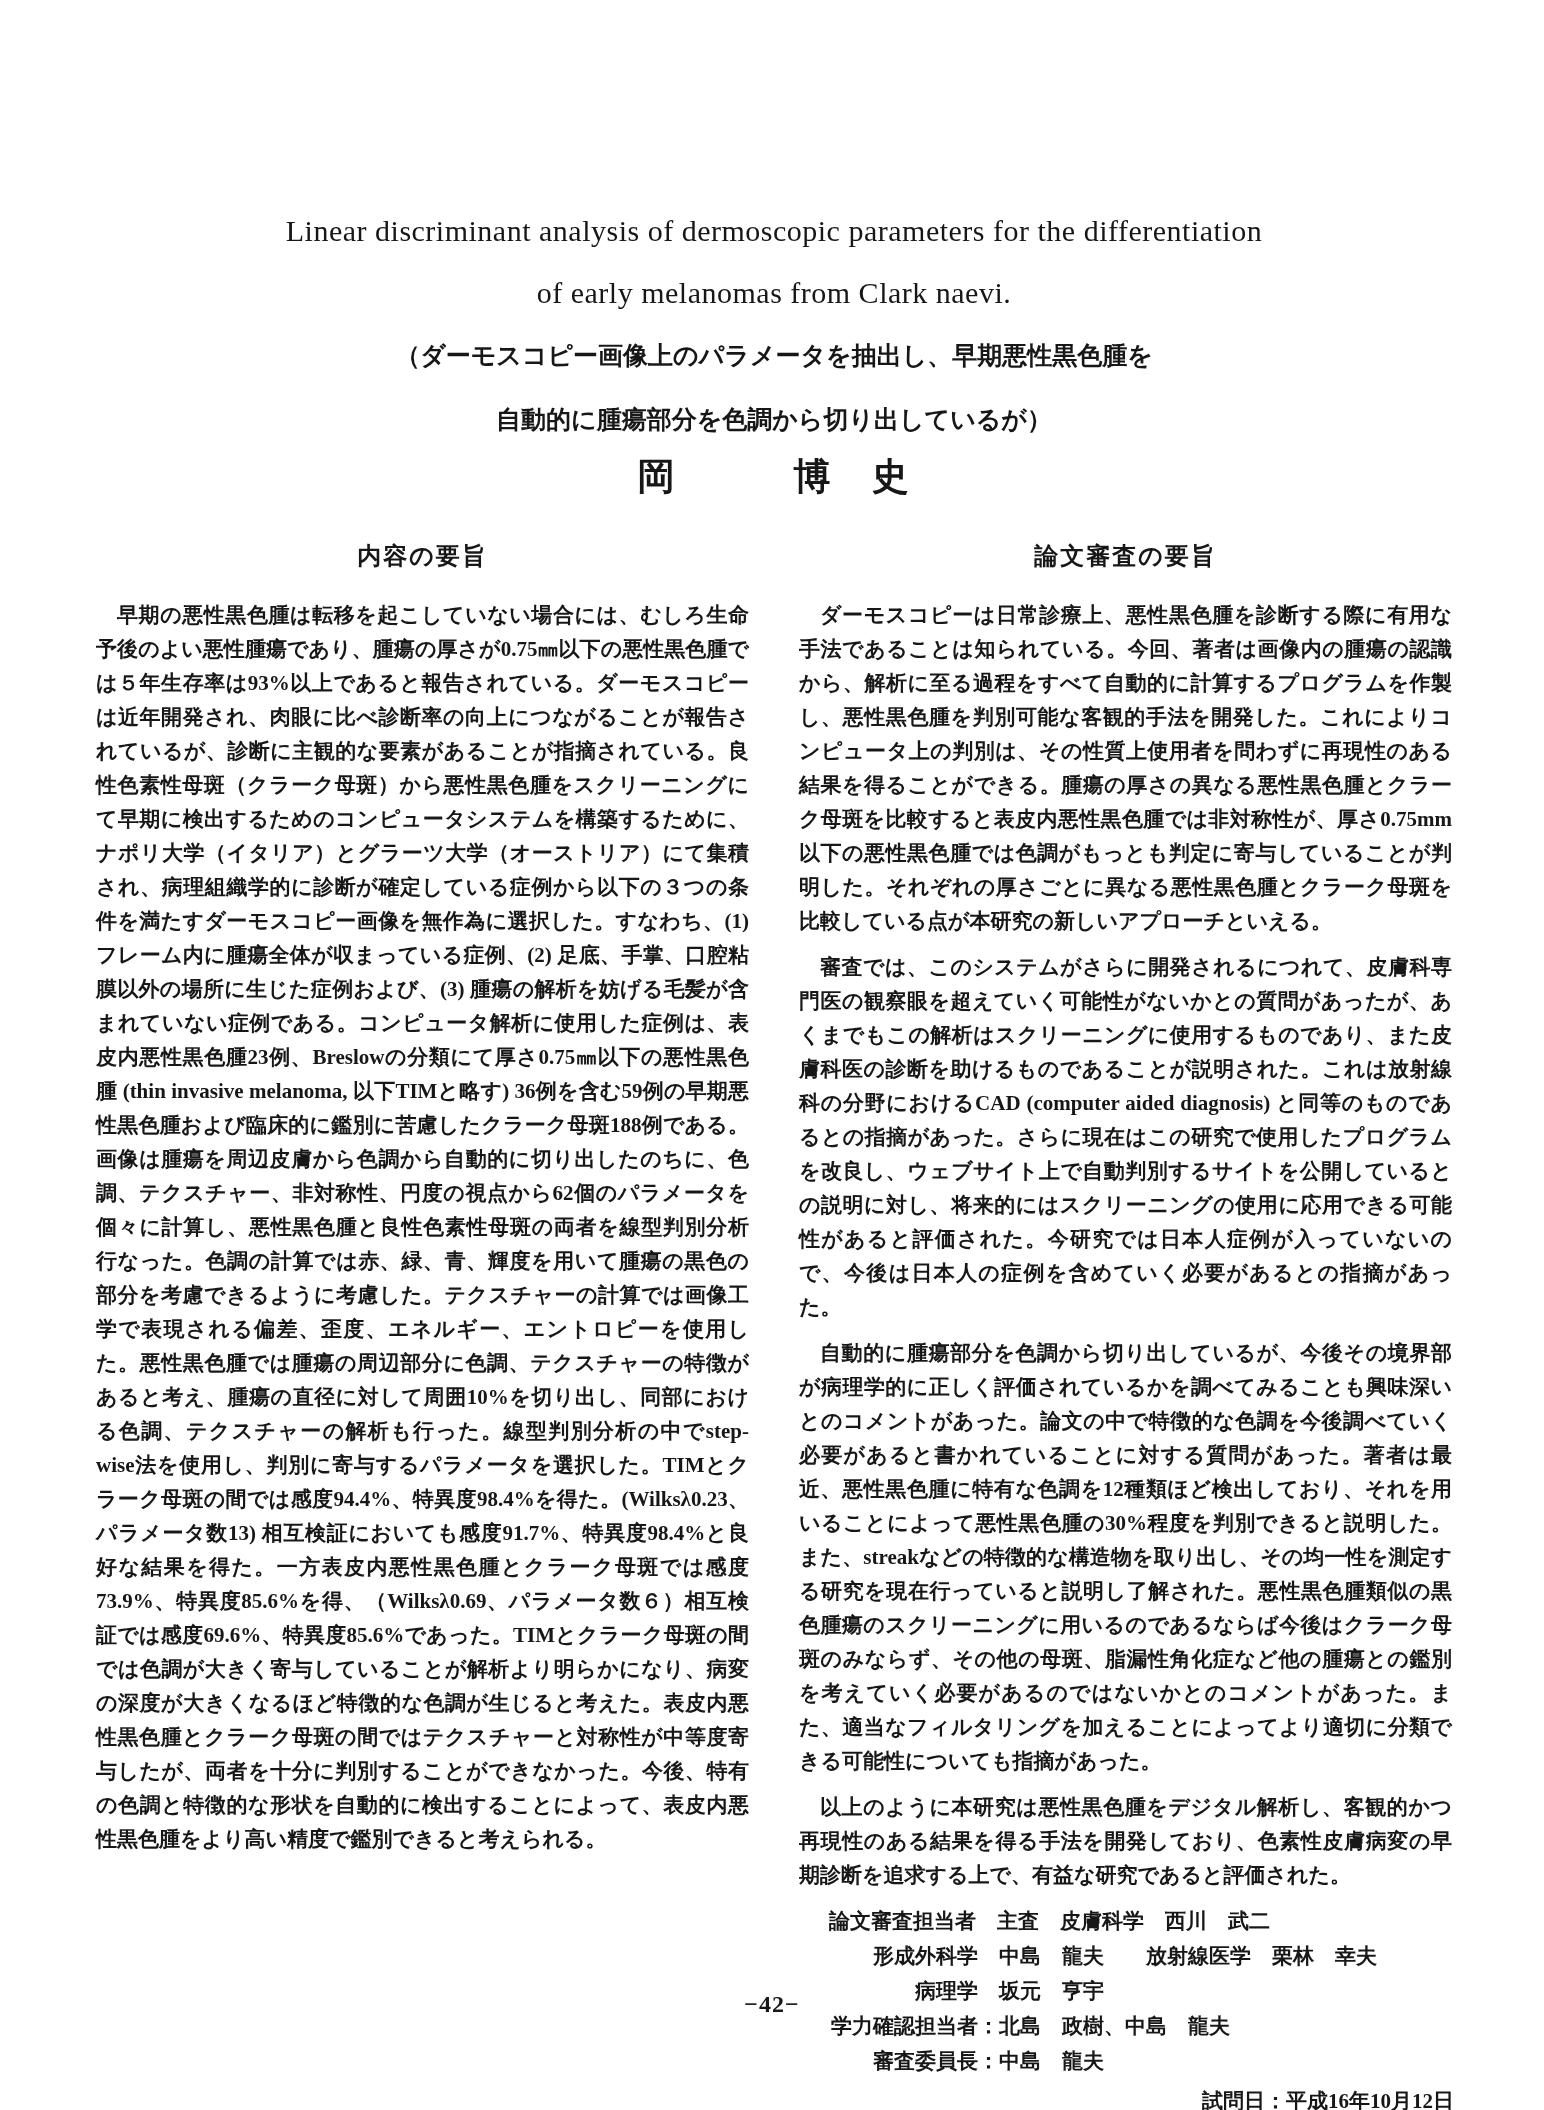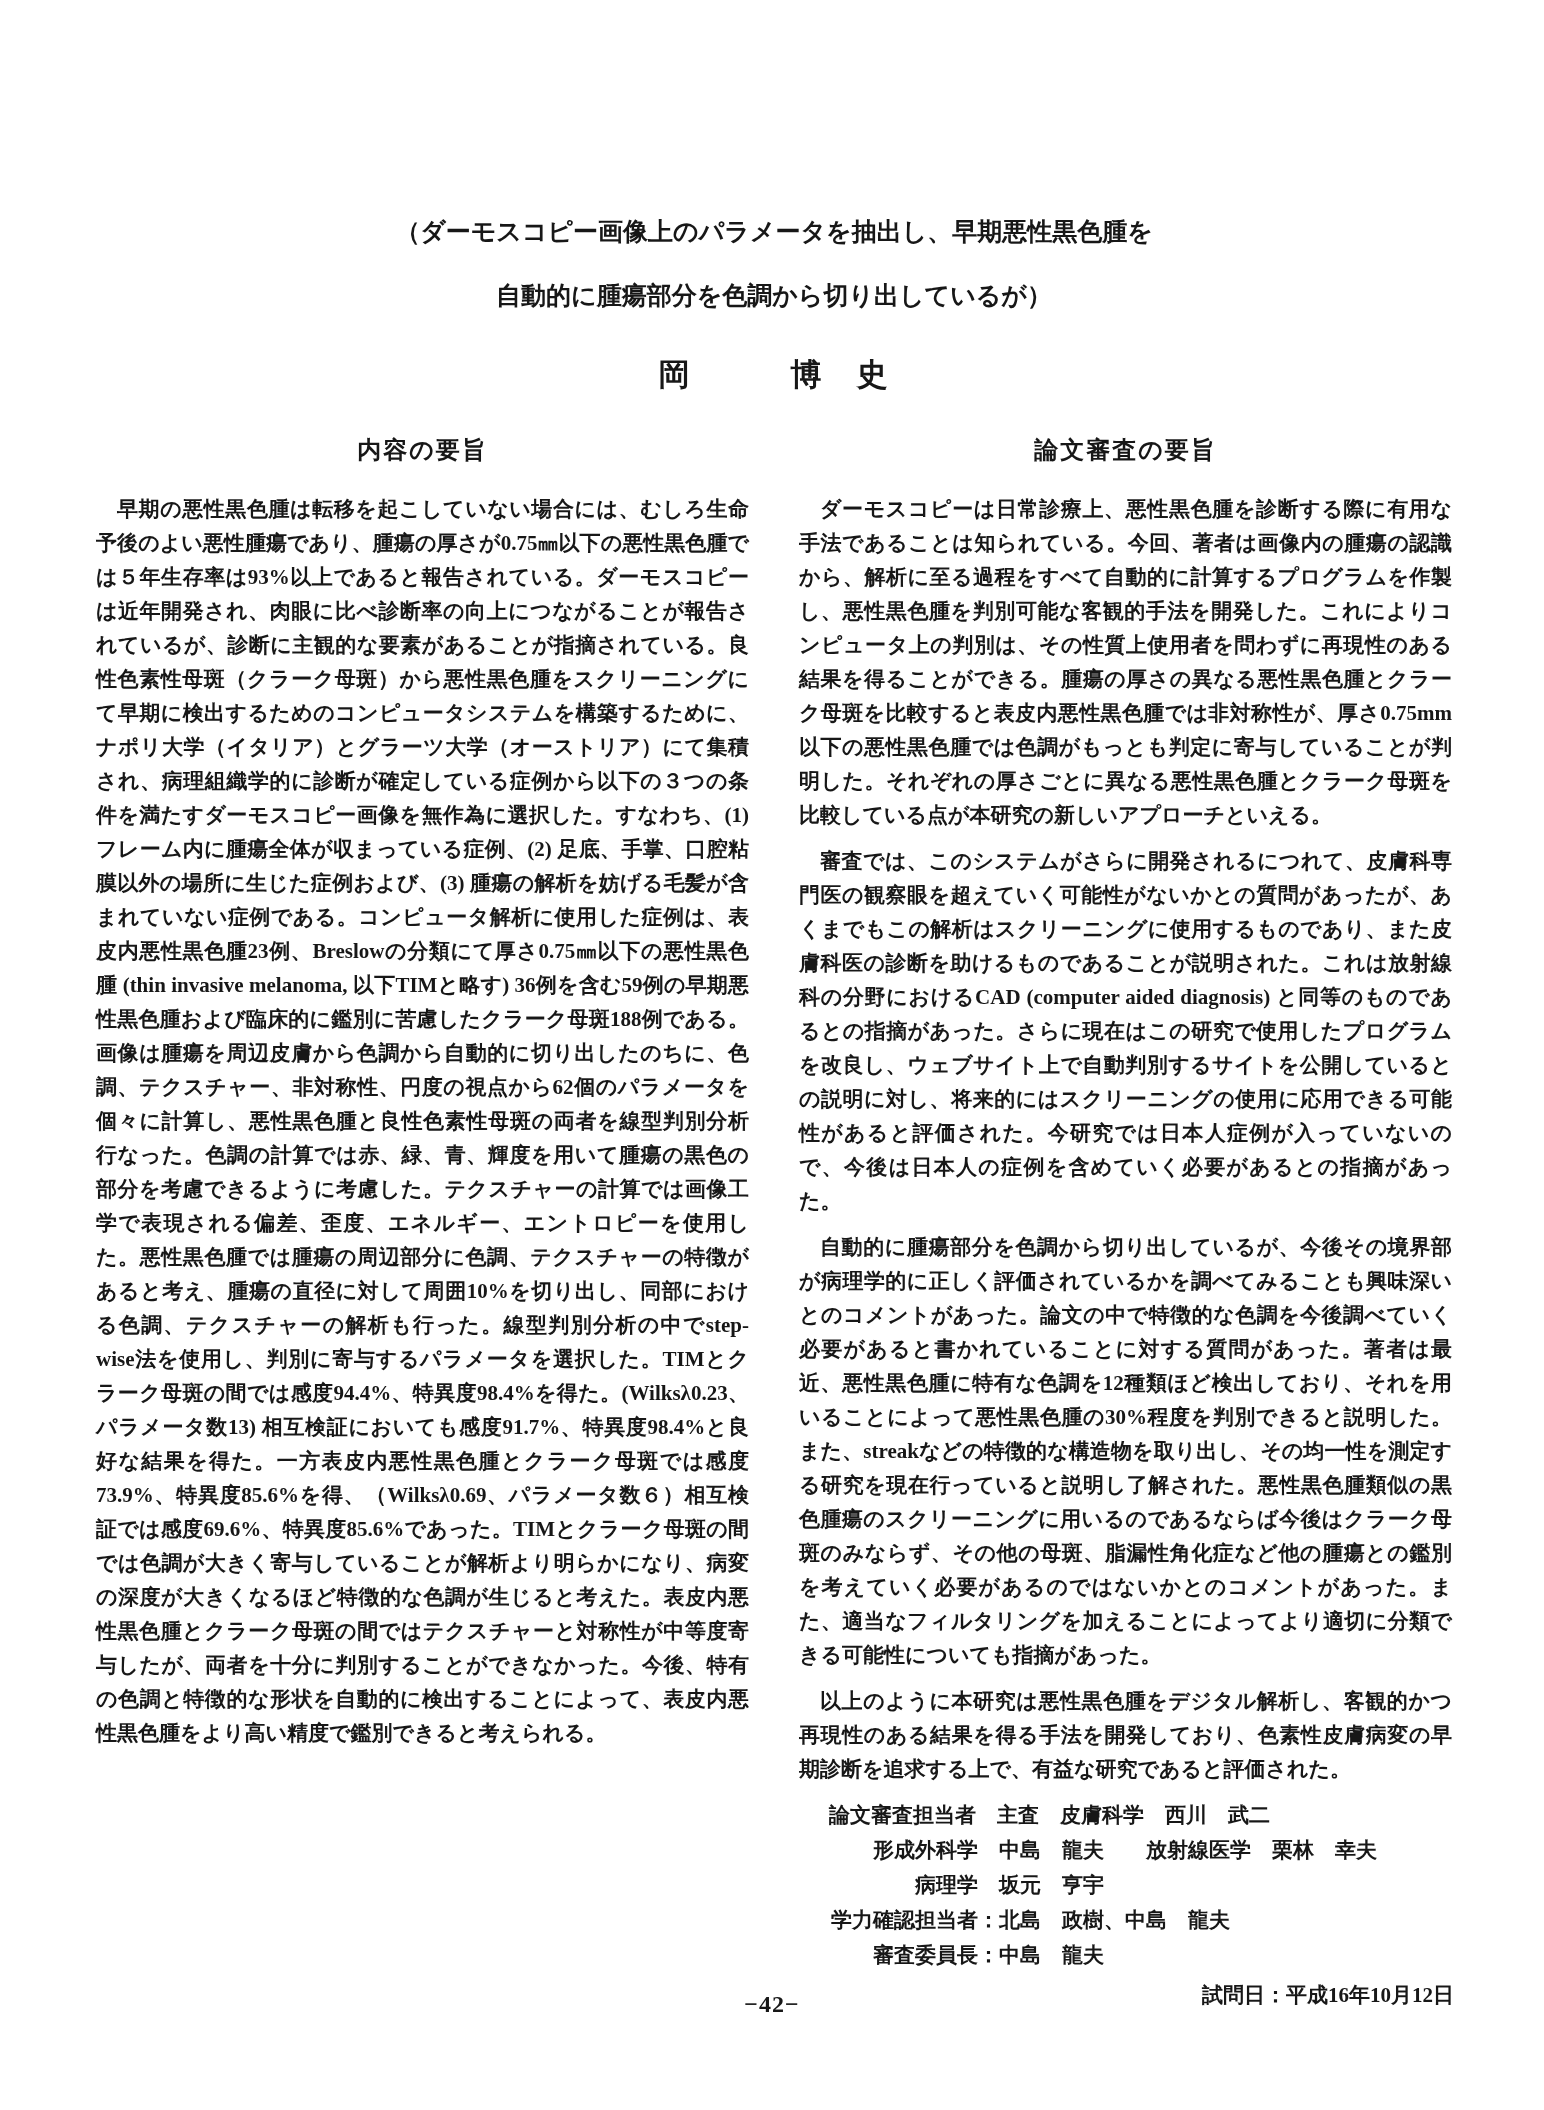--- a/index.html
+++ b/index.html
@@ -22,23 +22,22 @@
     letter-spacing:.5px;
   }
   .title-ja{
     text-align:center;
     font-size:25px;
     line-height:64px;
     font-weight:600;
   }
   .author{
     text-align:center;
-    font-size:31px;
+    font-size:37px;
     font-weight:700;
-    margin-top:26px;
     letter-spacing:2px;
   }
   .columns{
     display:flex;
     gap:26px;
     margin-top:38px;
   }
   .col{
     flex:1 1 0;
     min-width:0;
@@ -87,20 +86,24 @@
     font-size:24px;
     font-weight:600;
     letter-spacing:1px;
   }
 </style>
 </head>
 <body>
 
 <div class="page">
 
+  <div class="title-en">
+    <div>Linear discriminant analysis of dermoscopic parameters for the differentiation</div>
+    <div>of early melanomas from Clark naevi.</div>
+  </div>
 
   <div class="title-ja">
     <div>（ダーモスコピー画像上のパラメータを抽出し、早期悪性黒色腫を</div>
     <div>自動的に腫瘍部分を色調から切り出しているが）</div>
   </div>
 
   <div class="author">岡　　　博　史</div>
 
   <div class="columns">
 

